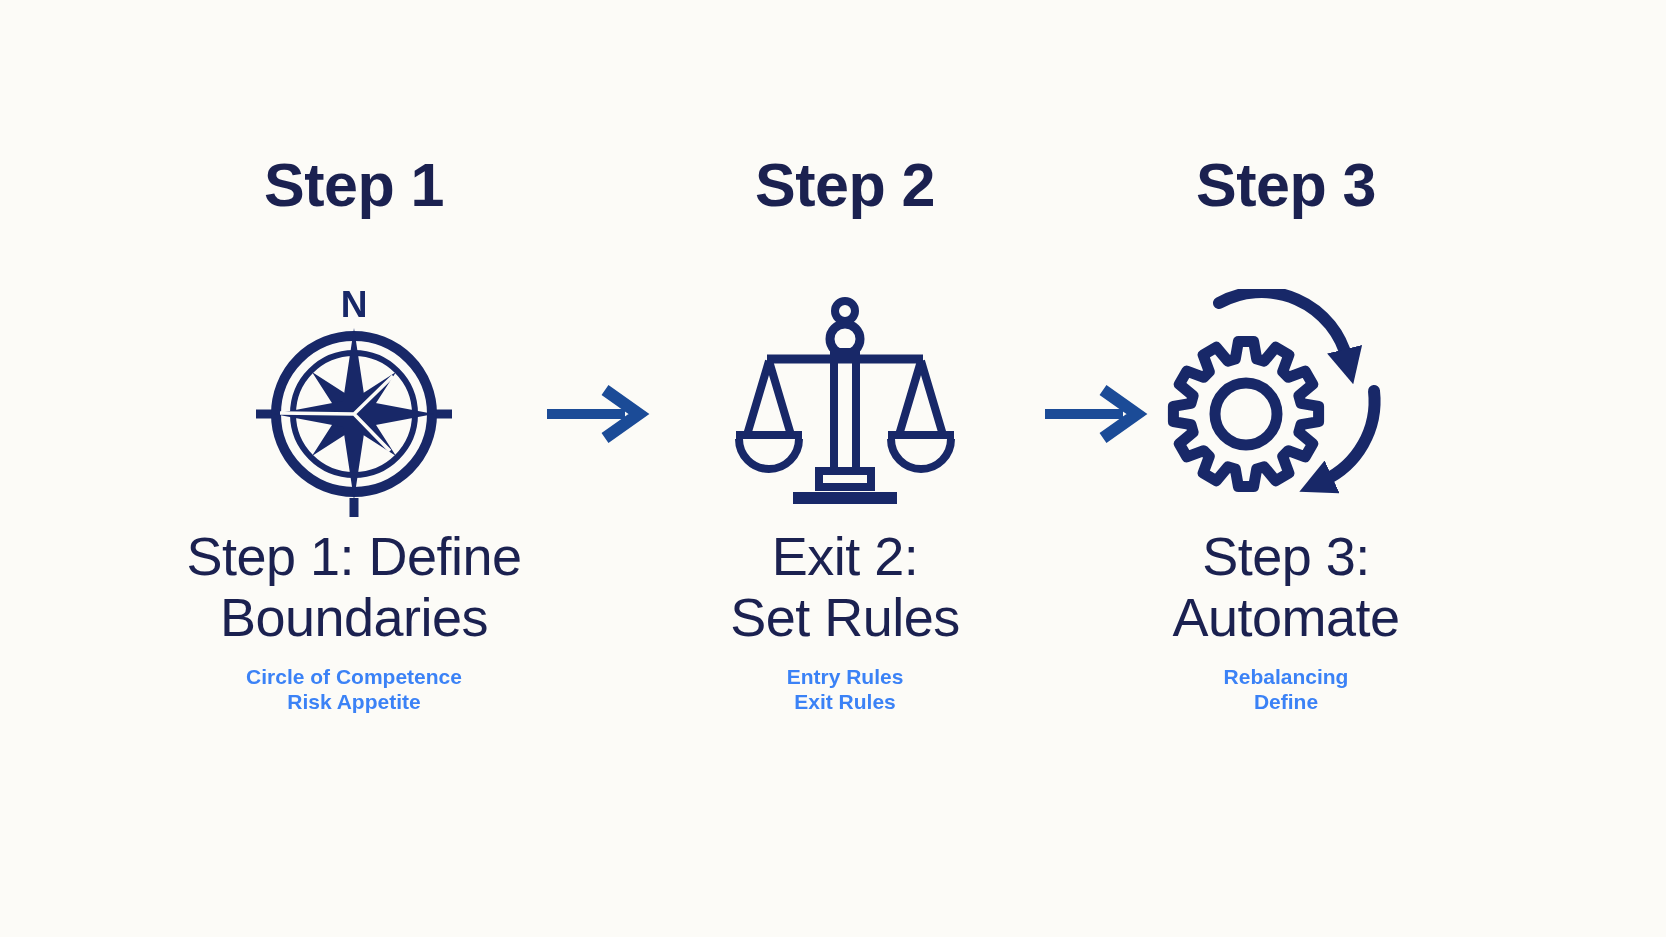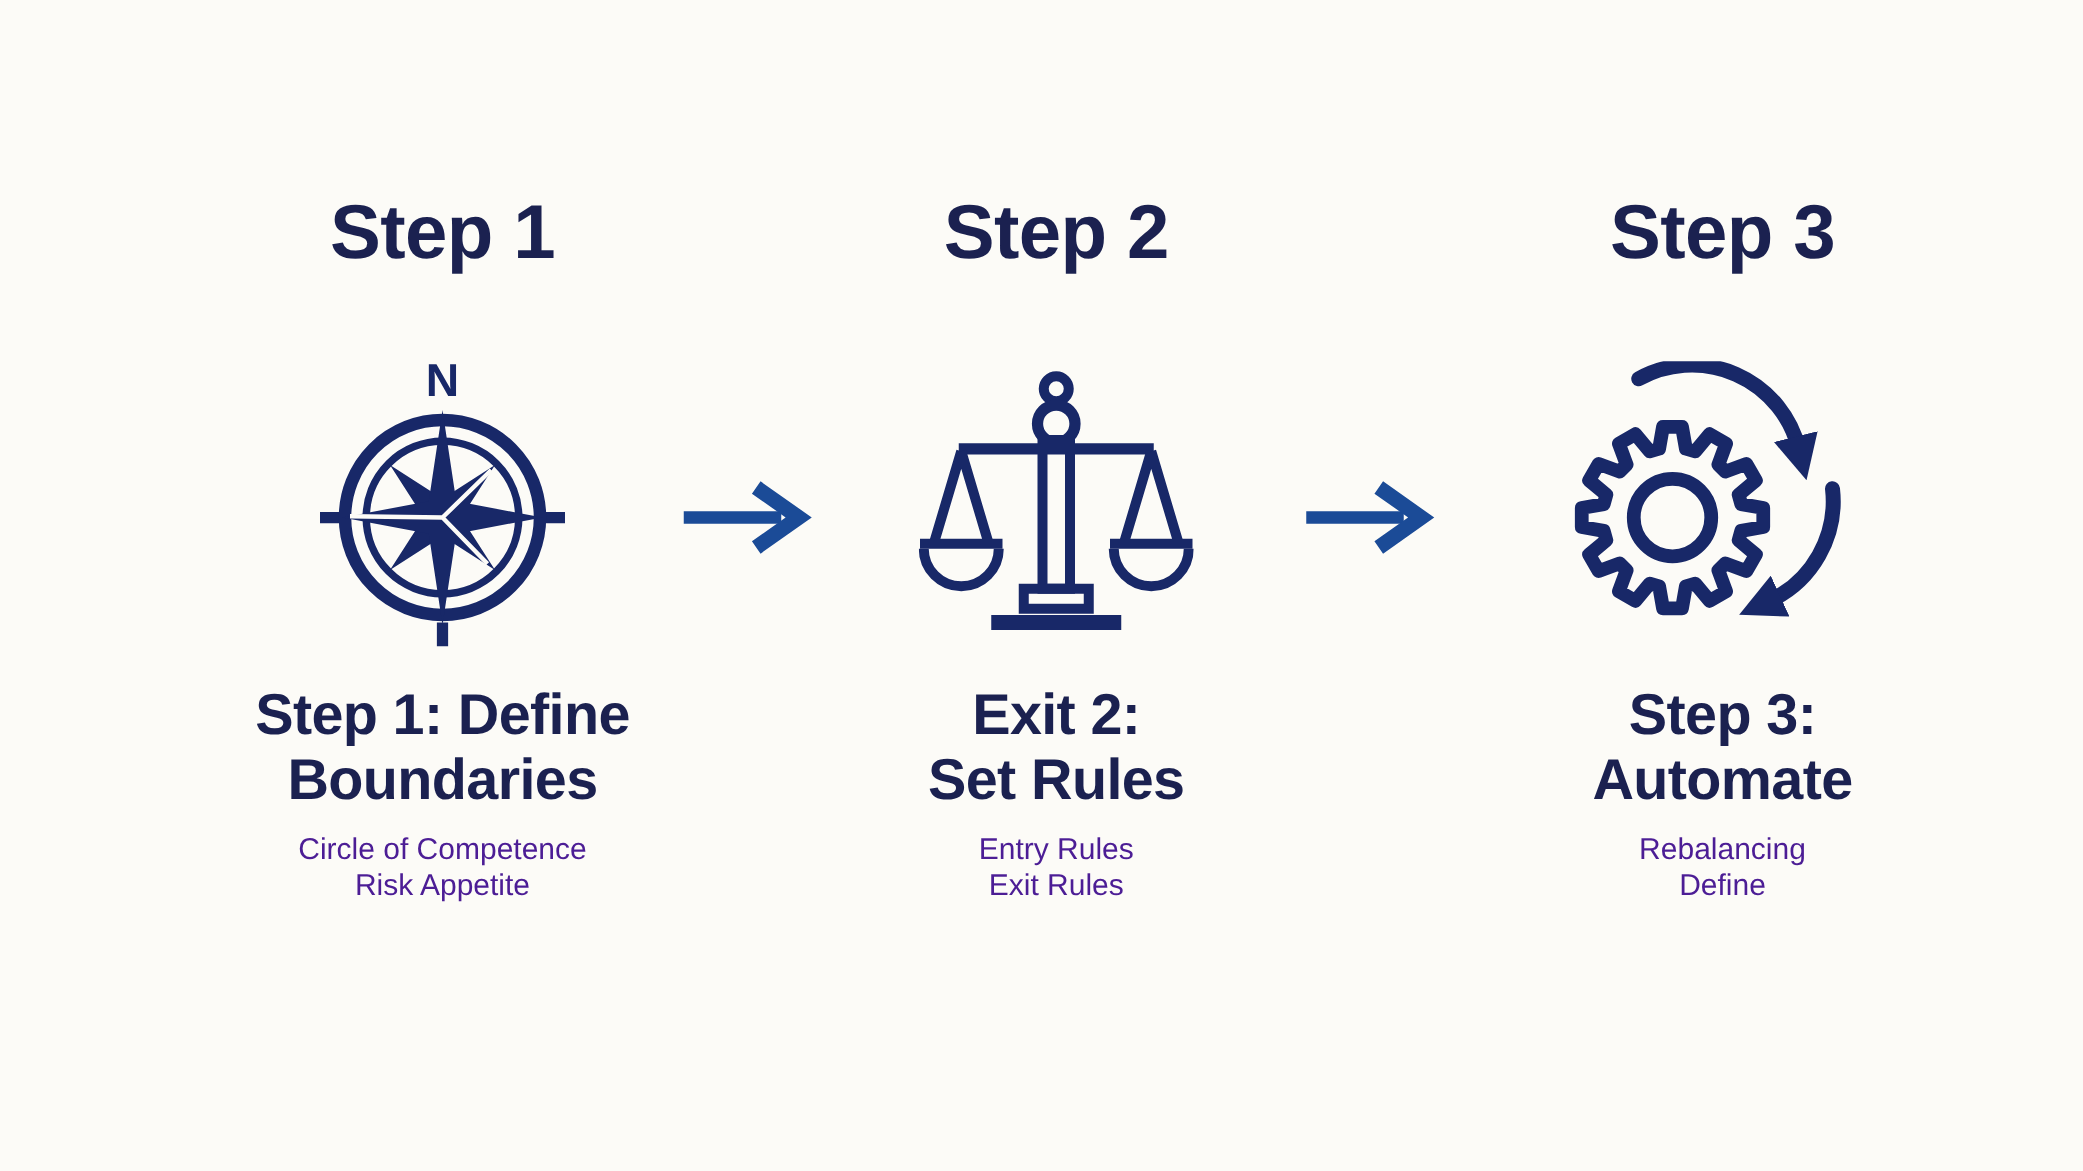--- a/index.html
+++ b/index.html
@@ -9,38 +9,37 @@
     font-family:"Liberation Sans", sans-serif;
     overflow:hidden;
     position:relative;
   }
   .canvas{position:relative;width:1666px;height:937px;}
   .step{
     position:absolute;top:0;width:460px;text-align:center;
   }
   .step-1{left:124px;}
   .step-2{left:615px;}
-  .step-3{left:1148px;}
+  .step-3{left:1056px;}
   .step-header{
     margin-top:150px;height:54px;
     font-size:61px;font-weight:700;color:#1b2150;
     letter-spacing:-0.5px;
   }
   .icon-wrap{
     margin-top:72px;height:250px;
     display:flex;align-items:center;justify-content:center;
   }
   .step-title{
-    margin-top:20px;
-    font-size:46px;font-weight:700;color:#1b2150;
+    font-size:54px;font-weight:400;color:#1b2150;
     line-height:1.13;letter-spacing:-0.5px;
   }
   .step-sub{
     margin-top:16px;
-    font-size:24px;font-weight:400;color:#4c1d95;
+    font-size:21px;font-weight:700;color:#3b82f6;
     line-height:1.2;
   }
   .flow-arrow{
     position:absolute;top:383px;width:110px;height:62px;
   }
   .flow-arrow-1{left:545px;}
   .flow-arrow-2{left:1043px;}
   svg{display:block;}
   .compass-n{
     font-family:"Liberation Sans", sans-serif;

